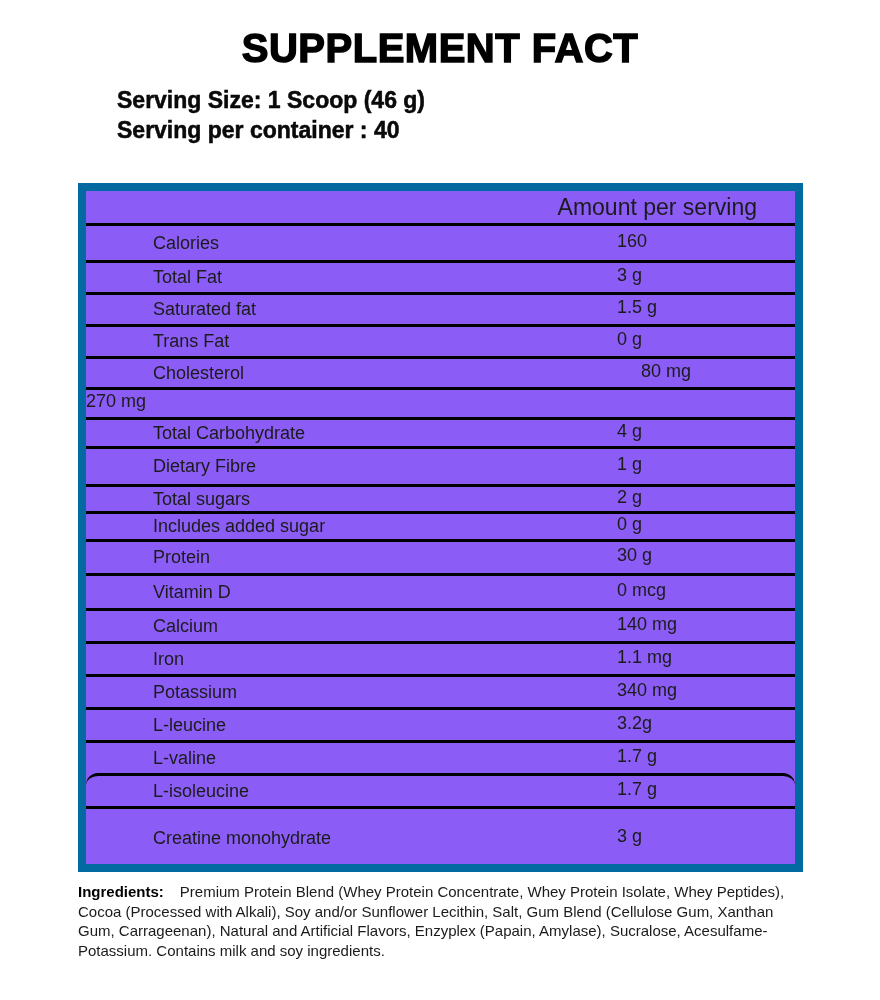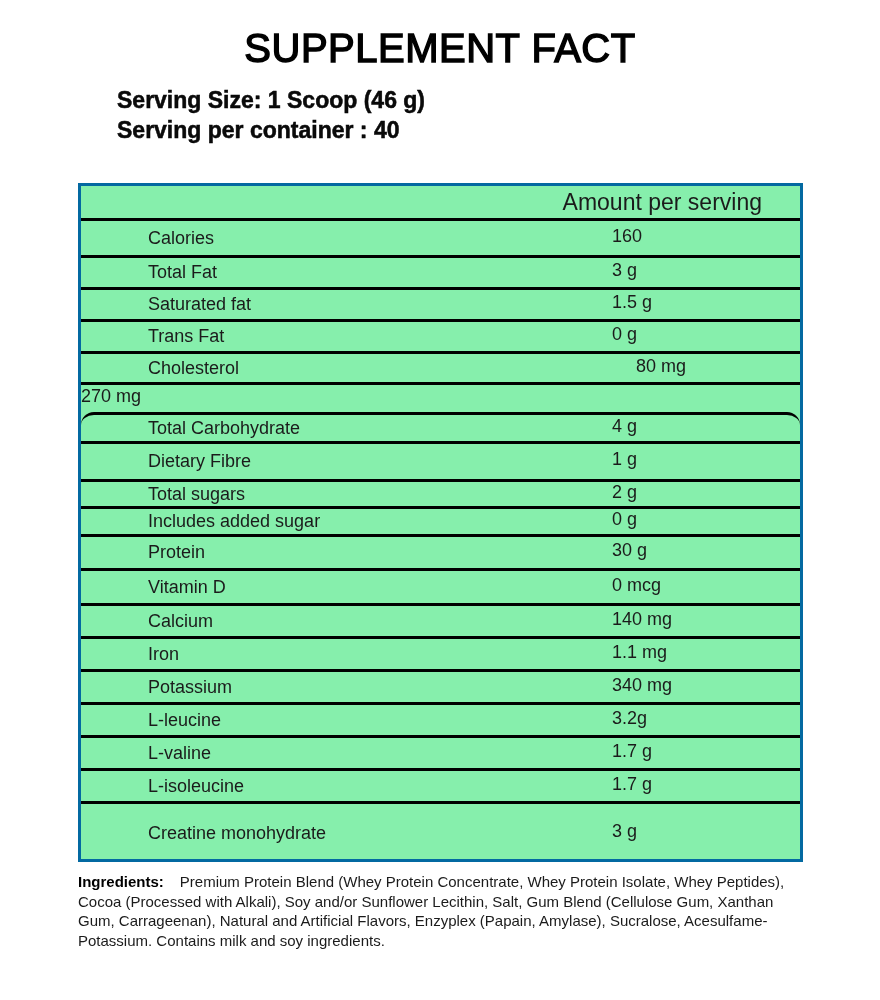--- a/index.html
+++ b/index.html
@@ -8,38 +8,38 @@
     height: 1000px;
     background: #ffffff;
     font-family: "Liberation Sans", sans-serif;
     color: #000000;
     overflow: hidden;
   }
   .page-title {
     margin-top: 26px;
     text-align: center;
     font-size: 40px;
-    font-weight: normal;
+    font-weight: bold;
     letter-spacing: 0.5px;
     -webkit-text-stroke: 1.4px #000;
     color: #000;
   }
   .serving-block {
     margin: 14px 0 0 117px;
     font-size: 23px;
     font-weight: bold;
     line-height: 30px;
     -webkit-text-stroke: 0.5px #000;
     color: #0a0a0a;
   }
   .facts-table {
     margin: 38px 0 0 78px;
     width: 725px;
-    border: 3px solid #0369a1;
-    background: #86efac;
+    border: 8px solid #0369a1;
+    background: #8b5cf6;
   }
   .thead {
     height: 32px;
     display: flex;
     align-items: center;
     justify-content: flex-end;
     padding-right: 38px;
     font-size: 23px;
     color: #1b1b1b;
   }
@@ -56,32 +56,32 @@
     padding-left: 67px;
     flex: none;
   }
   .val {
     transform: translateY(-2px);
   }
   
   .facts-table > .row:nth-child(2)  { height: 37px; }
   .facts-table > .row:nth-child(6)  { height: 31px; gap: 24px; }
   .facts-table > .row:nth-child(7)  { height: 30px; }
-  .facts-table > .row:nth-child(8)  { height: 29px; border-radius: 13px; }
+  .facts-table > .row:nth-child(8)  { height: 29px; }
   .facts-table > .row:nth-child(9)  { height: 38px; }
   .facts-table > .row:nth-child(10) { height: 27px; }
   .facts-table > .row:nth-child(11) { height: 28px; }
   .facts-table > .row:nth-child(12) { height: 34px; }
   .facts-table > .row:nth-child(13) { height: 35px; }
   .facts-table > .row:nth-child(14) { height: 33px; }
   .facts-table > .row:nth-child(15) { height: 33px; }
   .facts-table > .row:nth-child(16) { height: 33px; }
   .facts-table > .row:nth-child(17) { height: 33px; }
   .facts-table > .row:nth-child(18) { height: 33px; }
-  .facts-table > .row:nth-child(19) { height: 33px; }
+  .facts-table > .row:nth-child(19) { height: 33px; border-radius: 12px; }
   .facts-table > .row:nth-child(20) {
     height: 58px;
     align-items: flex-start;
     padding-top: 19px;
   }
   .ingredients {
     margin: 10px 0 0 78px;
     width: 730px;
     font-size: 15px;
     line-height: 19.5px;

